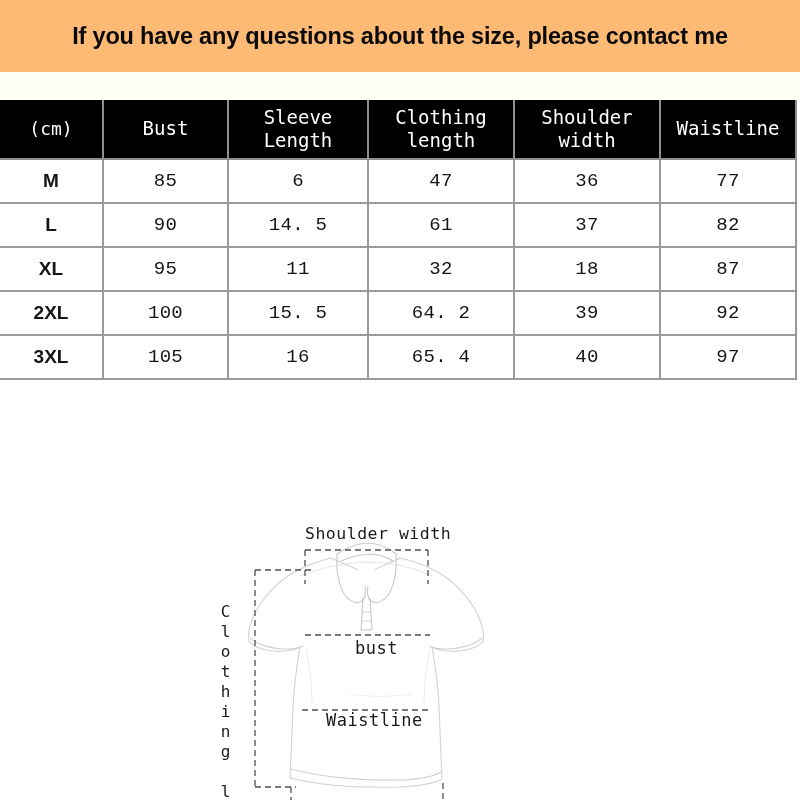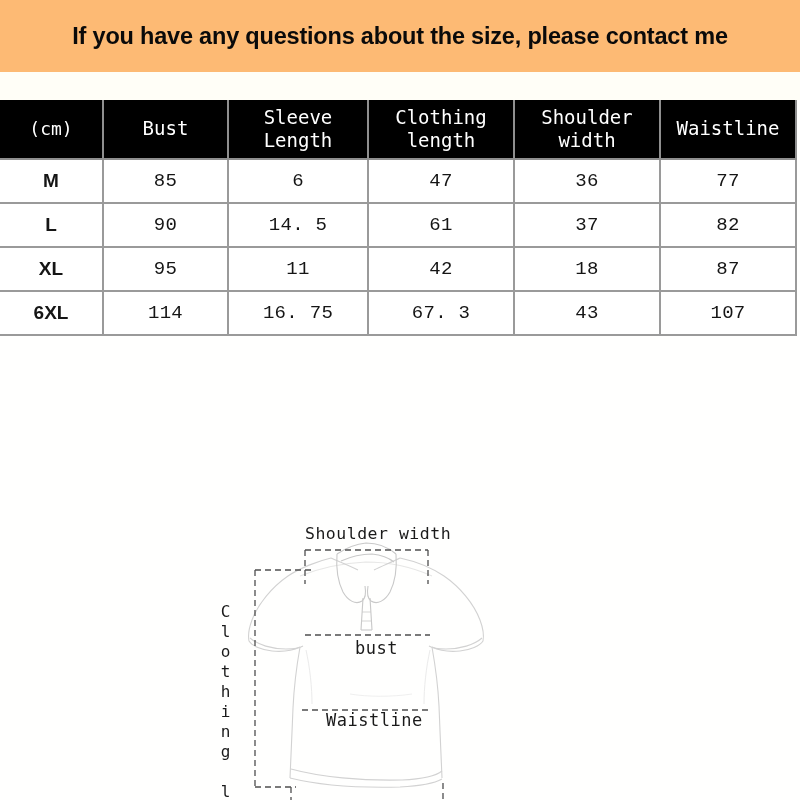--- a/index.html
+++ b/index.html
@@ -201,31 +201,39 @@
         <td>90</td>
         <td>14. 5</td>
         <td>61</td>
         <td>37</td>
         <td>82</td>
       </tr>
       <tr>
         <td class="size-cell">XL</td>
         <td>95</td>
         <td>11</td>
-        <td>42</td>
+        <td>32</td>
         <td>18</td>
         <td>87</td>
       </tr>
       <tr>
-        <td class="size-cell">6XL</td>
-        <td>114</td>
-        <td>16. 75</td>
-        <td>67. 3</td>
-        <td>43</td>
-        <td>107</td>
+        <td class="size-cell">2XL</td>
+        <td>100</td>
+        <td>15. 5</td>
+        <td>64. 2</td>
+        <td>39</td>
+        <td>92</td>
+      </tr>
+      <tr>
+        <td class="size-cell">3XL</td>
+        <td>105</td>
+        <td>16</td>
+        <td>65. 4</td>
+        <td>40</td>
+        <td>97</td>
       </tr>
     </tbody>
 </table>
 
 <div id="garment-diagram">
 
   <svg id="garment-svg" width="800" height="302" viewBox="0 0 800 302">
 
     <g fill="none" stroke="#d2d2d2" stroke-width="1.1">
 

